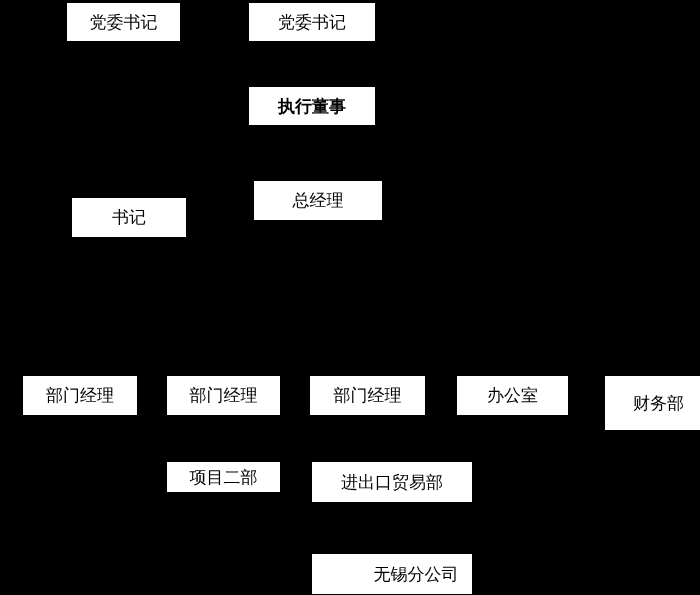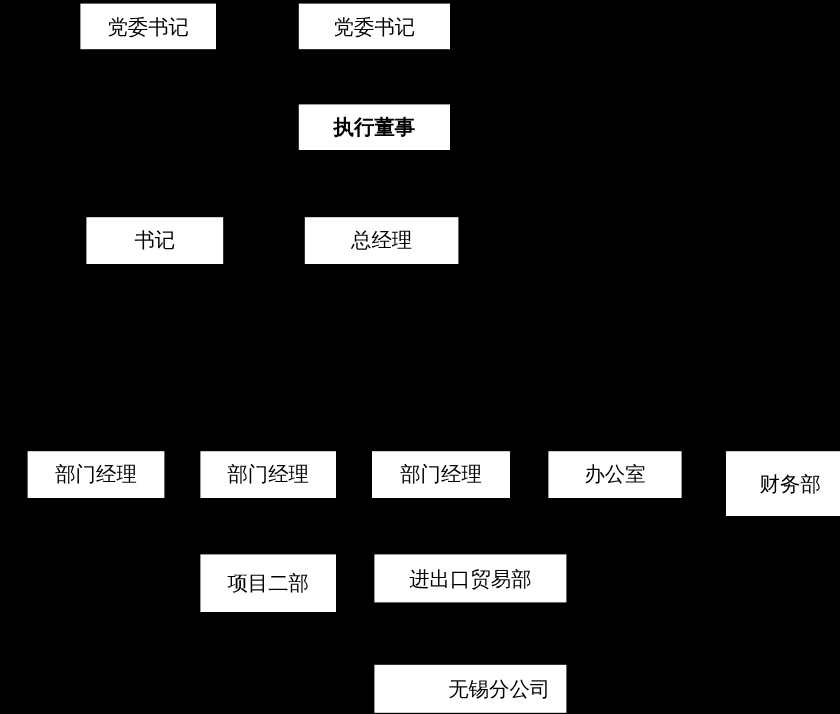--- a/index.html
+++ b/index.html
@@ -34,31 +34,31 @@
     white-space: nowrap;
     box-sizing: border-box;
     margin-left: 20px;
   }
   
   .n1  { left: 47px;  top: 3px;   width: 113px; height: 38px; }
   .n2  { left: 229px; top: 3px;   width: 126px; height: 38px; }
   
   .n3  { left: 229px; top: 87px;  width: 126px; height: 38px; font-weight: bold; }
   
-  .n4  { left: 52px;  top: 181px; width: 114px; height: 39px; }
+  .n4  { left: 52px;  top: 198px; width: 114px; height: 39px; }
   .n5  { left: 234px; top: 181px; width: 128px; height: 39px; text-align: right; }
   
   .n6  { left: 3px;   top: 376px; width: 114px; height: 39px; }
   .n7  { left: 147px; top: 376px; width: 113px; height: 39px; }
   .n8  { left: 290px; top: 376px; width: 115px; height: 39px; }
   .n9  { left: 437px; top: 376px; width: 111px; height: 39px; }
   .n10 { left: 585px; top: 376px; width: 107px; height: 54px; }
   
   .n11 { left: 2px;   top: 462px; width: 113px; height: 40px; }
-  .n12 { left: 147px; top: 462px; width: 113px; height: 48px; }
+  .n12 { left: 147px; top: 462px; width: 113px; height: 30px; }
   .n13 { left: 292px; top: 462px; width: 160px; height: 40px; }
   
   .n14 { left: 292px; top: 554px; width: 160px; height: 40px; padding-left: 48px; }
 </style>
 </head>
 <body>
 
 <div class="org-chart">
   <div class="node n1">党委书记</div>
   <div class="node n2">党委书记</div>

